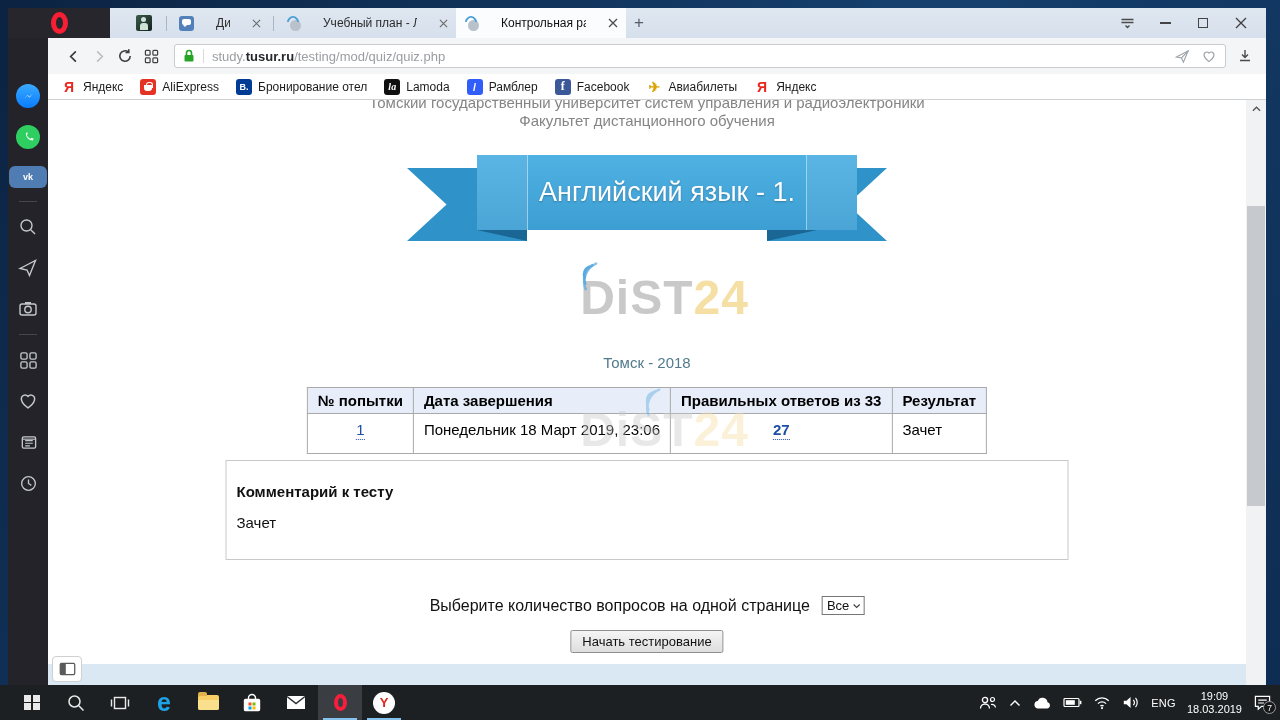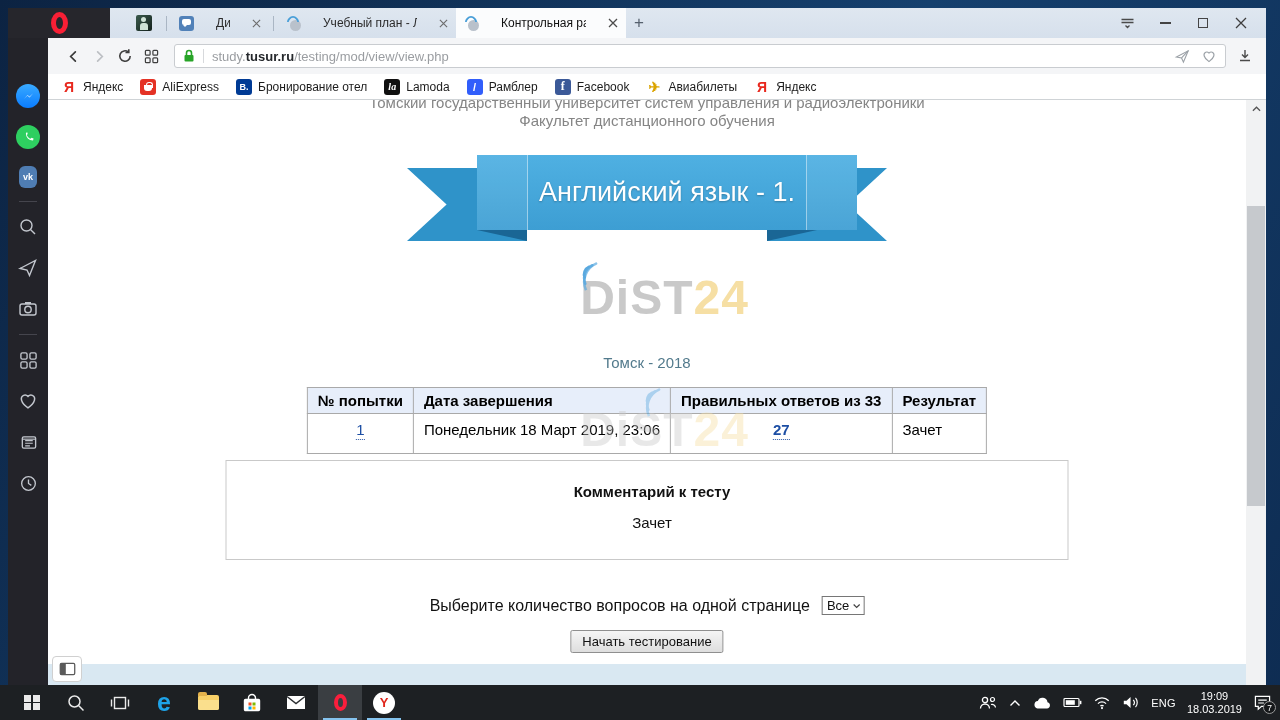--- a/index.html
+++ b/index.html
@@ -65,21 +65,21 @@
   .bmi.ram{ background:#315efb; font-size:11px;}
   .bmi.fb{ background:#3b5998; font-family:"Liberation Serif",serif; font-size:12px;}
   .bmi.avia{ background:transparent; color:#dba400; font-size:14px;}
 
   
   .sidebar{ position:absolute; left:0; top:30px; width:40px; bottom:0; background:#232329;
             display:flex; flex-direction:column; align-items:center; padding-top:46px; gap:17px; }
   .si{ width:24px; height:24px; display:flex; align-items:center; justify-content:center; color:#c3c7ce; cursor:pointer; flex:none;}
   .si.msgr{ background:linear-gradient(180deg,#39aaff,#0a7cff); border-radius:50%;}
   .si.wapp{ background:#2ecf60; border-radius:50%;}
-  .si.vk{ background:#4f7db3; border-radius:6px; color:#fff; font-size:9px; font-weight:700; height:22px; width:18px;}
+  .si.vk{ background:#4f7db3; border-radius:6px; color:#fff; font-size:9px; font-weight:700; height:22px; width:38px;}
   .sdiv{ width:18px; height:1px; background:#45454d; flex:none; margin:-4px 0;}
 
   
   .content{ position:absolute; left:40px; top:92px; right:20px; bottom:0; background:#fff; overflow:hidden; }
   .cc{ position:absolute; left:50%; transform:translateX(-50%); white-space:nowrap;}
   .hline{ font-size:15px; color:#858585;}
   .h1{ top:-6px;} .h2{ top:12px;}
 
   .ribbon{ top:55px; width:480px; height:92px;}
   .tail{ position:absolute; top:13px; width:120px; height:73px; background:#2f93c9;}
@@ -102,21 +102,21 @@
   .subtitle{ top:243px; font-size:15px; color:#527a8c;margin-top:11px;}
 
   .attempts{ top:287px; border-collapse:collapse; z-index:2; font-size:15px;}
   .attempts th,.attempts td{ border:1px solid #a9a9a9; padding:4px 10px; white-space:nowrap; text-align:left;}
   .attempts th{ background:#e7eefa; font-weight:700; height:26px;}
   .attempts td{ height:40px; vertical-align:top; padding-top:7px; background:transparent;}
   .attempts td.c{ text-align:center;}
   .tlink{ color:#1c4ea4; cursor:pointer; border-bottom:1px dotted #2a57a5; display:inline-block; line-height:1.1;}
   .tlink.b{ font-weight:700;}
 
-  .comment-box{ top:360px; width:843px; height:100px; border:1px solid #c9c9c9; padding:22px 0 0 10px;text-align:center;}
+  .comment-box{ top:360px; width:843px; height:100px; border:1px solid #c9c9c9; padding:22px 0 0 10px;}
   .comment-title{ font-size:15px; font-weight:700; color:#111;}
   .comment-body{ font-size:15px; margin-top:14px; color:#111;}
 
   .perpage{ top:496px; font-size:16px; color:#111; display:flex; align-items:center; gap:12px;}
   .select{ display:inline-flex; align-items:center; gap:3px; border:1px solid #767676; background:#fff;
            font-size:13px; padding:1px 3px 1px 4px; cursor:pointer;}
   .startbtn{ top:530px; font-size:13px; color:#111; background:linear-gradient(#f5f5f5,#dedede);
              border:1px solid #8f8f8f; border-radius:2px; padding:3px 11px; cursor:pointer;}
   .pagefoot{ position:absolute; left:0; right:0; bottom:0; height:21px; background:#d9e8f2;}
   .side-toggle{ position:absolute; left:4px; bottom:3px; width:30px; height:26px; background:#fff;
@@ -248,21 +248,21 @@
       </div>
 
       <div class="urlbar">
         <svg width="12" height="14" viewBox="0 0 12 14">
             <rect x="1.5" y="6" width="9" height="6.5" rx="1" fill="#27a427"></rect>
             <path d="M3.5 6 V4 a2.5 2.5 0 0 1 5 0 V6" stroke="#27a427" stroke-width="1.6" fill="none"></path>
           </svg>
         <div class="lock-sep"></div>
         <span class="u1">study.</span>
           <span class="u2">tusur.ru</span>
-          <span class="u3">/testing/mod/view/view.php</span>
+          <span class="u3">/testing/mod/quiz/quiz.php</span>
         <div class="urlspacer"></div>
         <span class="urlic">
           <svg width="17" height="15" viewBox="0 0 16 16">
               <path d="M1.5 8.5 L14 2 L9 14 L7 9.5 Z" stroke="#9aa0a6" stroke-width="1.2" fill="none"></path>
               <path d="M7 9.5 L14 2" stroke="#9aa0a6" stroke-width="1.2" fill="none"></path>
             </svg>
         </span>
         <span class="urlic">
           <svg width="16" height="15" viewBox="0 0 16 16">
               <path d="M8 13.5 C2 9.5 1.5 4.8 4.5 3.5 C6.4 2.7 8 4.3 8 4.3 C8 4.3 9.6 2.7 11.5 3.5 C14.5 4.8 14 9.5 8 13.5 Z" stroke="#9aa0a6" stroke-width="1.2" fill="none"></path>

